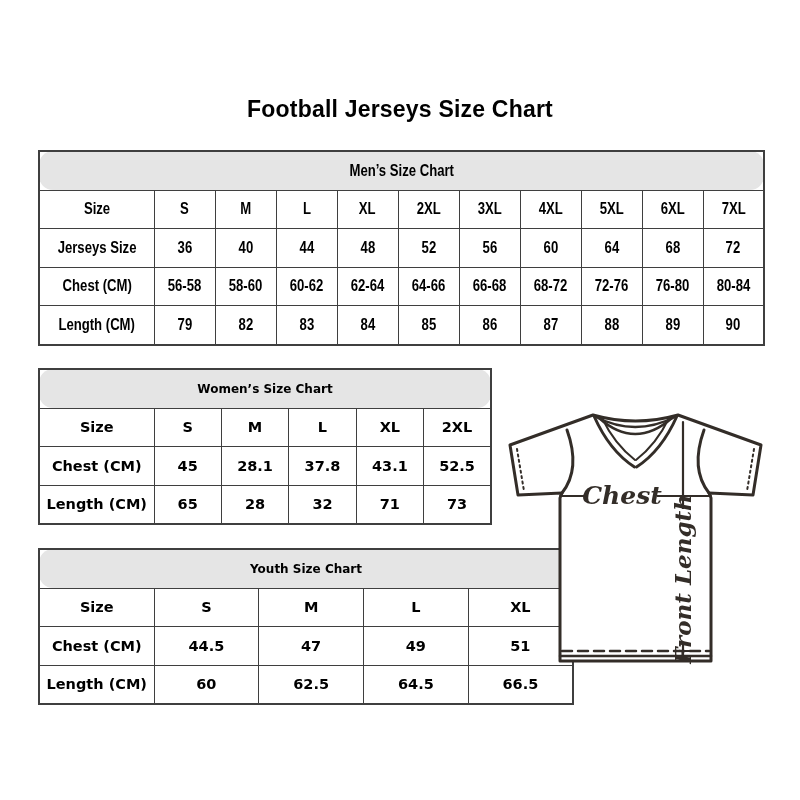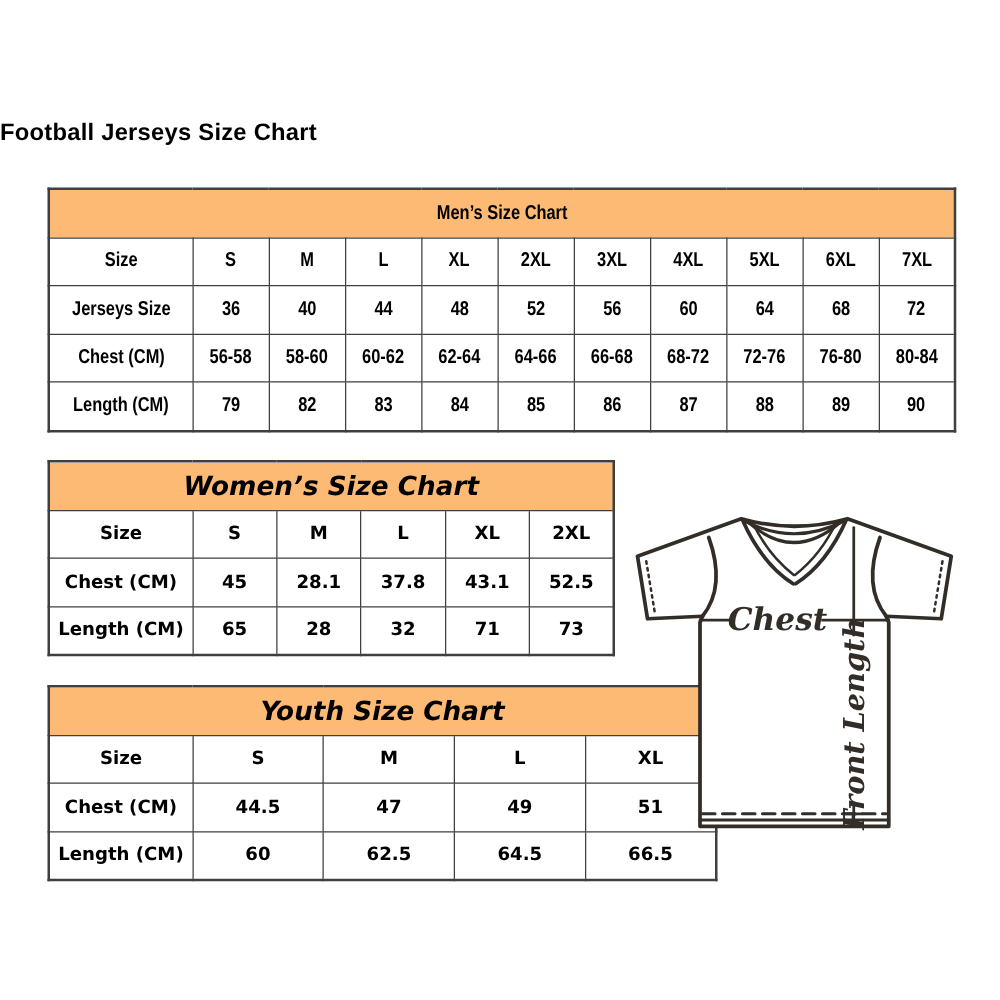--- a/index.html
+++ b/index.html
@@ -2,43 +2,43 @@
 <html><head>
 <meta charset="utf-8">
 <style>
   html,body { margin:0; padding:0; background:#ffffff; }
   .page {
     position:relative; width:800px; height:800px; background:#ffffff;
     font-family:"Liberation Sans", sans-serif; overflow:hidden;
   }
   .title {
     position:absolute; top:96px; left:0; width:100%; margin:0;
-    font-size:19px; font-weight:bold; color:#000;
+    text-align:center; font-size:23px; font-weight:bold; color:#000;
     letter-spacing:0.2px;
   }
   table.sizechart {
     position:absolute; border-collapse:collapse; table-layout:fixed;
     border:2px solid #3f3f3f; background:#fff;
   }
   table.sizechart td {
     border:1.5px solid #3f3f3f; text-align:center; vertical-align:middle;
     font-weight:bold; color:#000; padding:0; overflow:hidden;
   }
-  td.theader { background:#fdba74; height:38px; font-size:16px; }
+  td.theader { background:#e5e5e5; height:38px; font-size:16px;border-radius:14px; }
   .mens   { left:38px; top:150px; width:727px; }
   .womens { left:38px; top:368px; width:454px; }
   .youth  { left:38px; top:548px; width:536px; }
   .mens td, .womens td, .youth td { height:37.5px; font-size:15px; }
   col.labelcol { width:115px; }
   .celltext { display:inline-block; white-space:nowrap; }
   
   .mens .celltext { transform:scaleX(0.82); font-size:16px; }
   
   .womens td, .youth td { font-family:"DejaVu Sans","Liberation Sans",sans-serif; font-size:14.5px; }
-  .womens td.theader, .youth td.theader { font-size:21px;font-style:italic; }
+  .womens td.theader, .youth td.theader { font-size:12px; }
   .jersey { position:absolute; left:503px; top:403px; width:265px; height:265px; }
   .jersey text {
     font-family:"DejaVu Serif","Liberation Serif",serif;
     font-style:italic; font-weight:bold; fill:#332d28;
   }
 </style>
 </head>
 <body>
 
 <div class="page">

